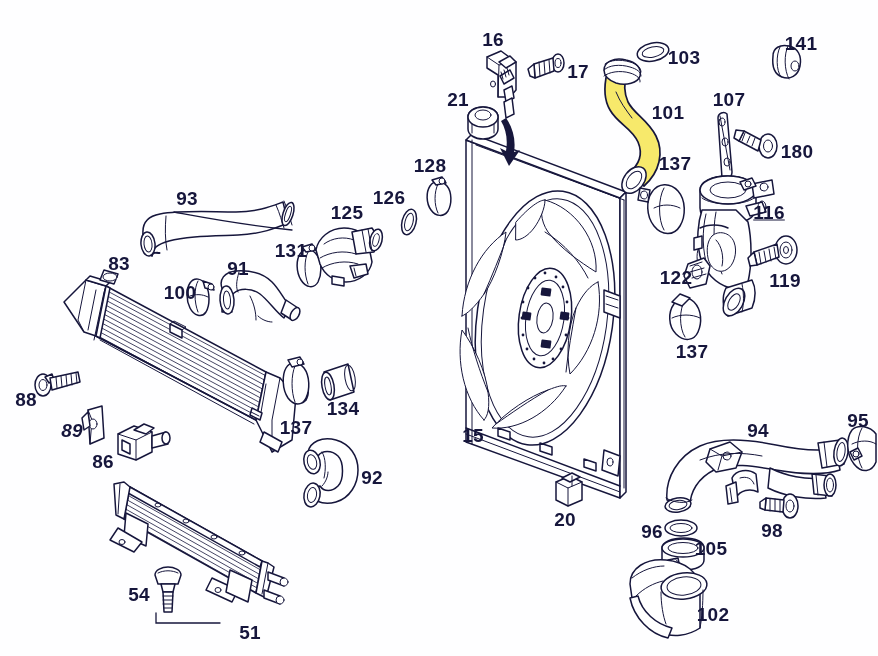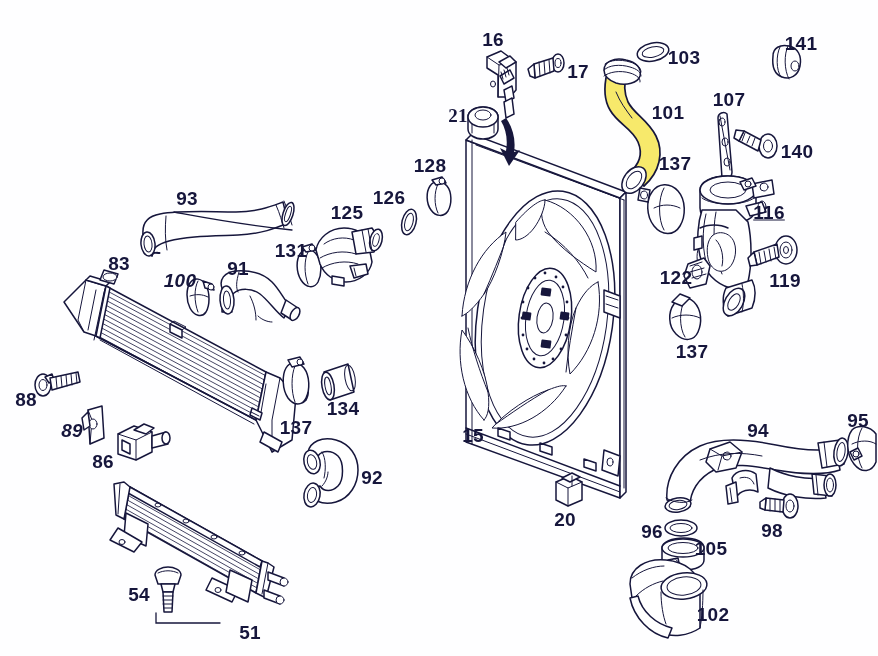--- a/index.html
+++ b/index.html
@@ -635,33 +635,33 @@
       <path class="lnf" d="M630,598 C634,618 650,634 668,638 L672,628 C656,624 642,612 638,596 Z"></path>
     </g>
 
   </svg>
 
   <div>
     <span class="lbl" style="left:493px; top:39px;">16</span>
     <span class="lbl" style="left:578px; top:71px;">17</span>
     <span class="lbl" style="left:684px; top:57px;">103</span>
     <span class="lbl" style="left:801px; top:43px;text-align:center;">141</span>
-    <span class="lbl" style="left:458px; top:115px;font-family:Liberation Serif, serif;">21</span>
+    <span class="lbl" style="left:458px; top:99px;">21</span>
     <span class="lbl" style="left:668px; top:112px;">101</span>
     <span class="lbl" style="left:729px; top:99px;">107</span>
-    <span class="lbl" style="left:797px; top:151px;">140</span>
+    <span class="lbl" style="left:797px; top:151px;">180</span>
     <span class="lbl" style="left:430px; top:165px;">128</span>
     <span class="lbl" style="left:675px; top:163px;">137</span>
     <span class="lbl" style="left:187px; top:198px;">93</span>
     <span class="lbl" style="left:389px; top:197px;">126</span>
     <span class="lbl" style="left:347px; top:212px;">125</span>
     <span class="lbl" style="left:769px; top:212px;text-decoration:underline;">116</span>
     <span class="lbl" style="left:119px; top:263px;">83</span>
     <span class="lbl" style="left:291px; top:250px;">131</span>
-    <span class="lbl" style="left:180px; top:280px;font-style:italic;">100</span>
+    <span class="lbl" style="left:180px; top:292px;">100</span>
     <span class="lbl" style="left:238px; top:268px;">91</span>
     <span class="lbl" style="left:676px; top:277px;">122</span>
     <span class="lbl" style="left:785px; top:280px;">119</span>
     <span class="lbl" style="left:692px; top:351px;">137</span>
     <span class="lbl" style="left:26px;  top:399px;">88</span>
     <span class="lbl" style="left:343px; top:408px;">134</span>
     <span class="lbl" style="left:296px; top:427px;">137</span>
     <span class="lbl" style="left:72px;  top:430px;font-style:italic;">89</span>
     <span class="lbl" style="left:473px; top:435px;">15</span>
     <span class="lbl" style="left:758px; top:430px;">94</span>

